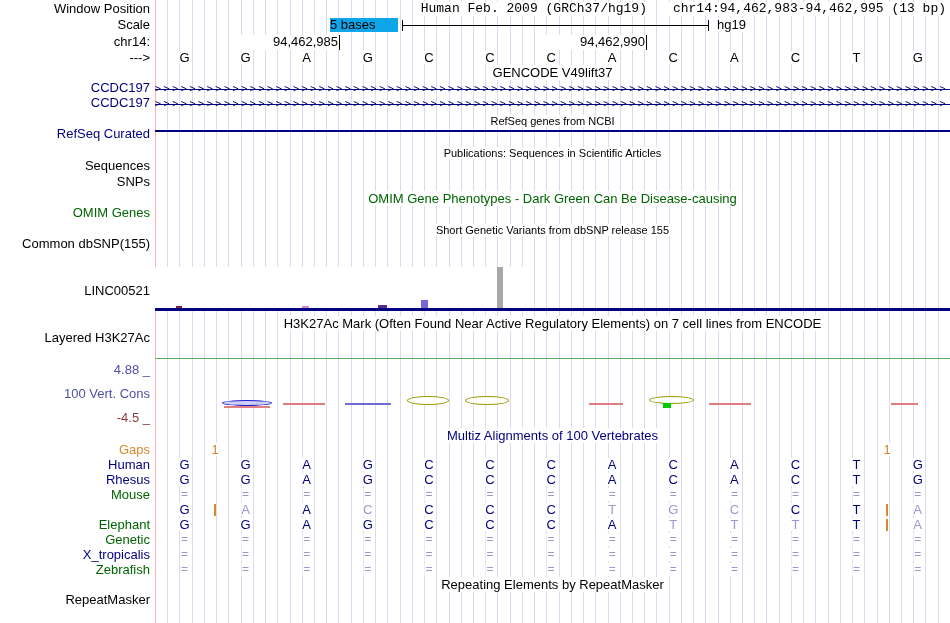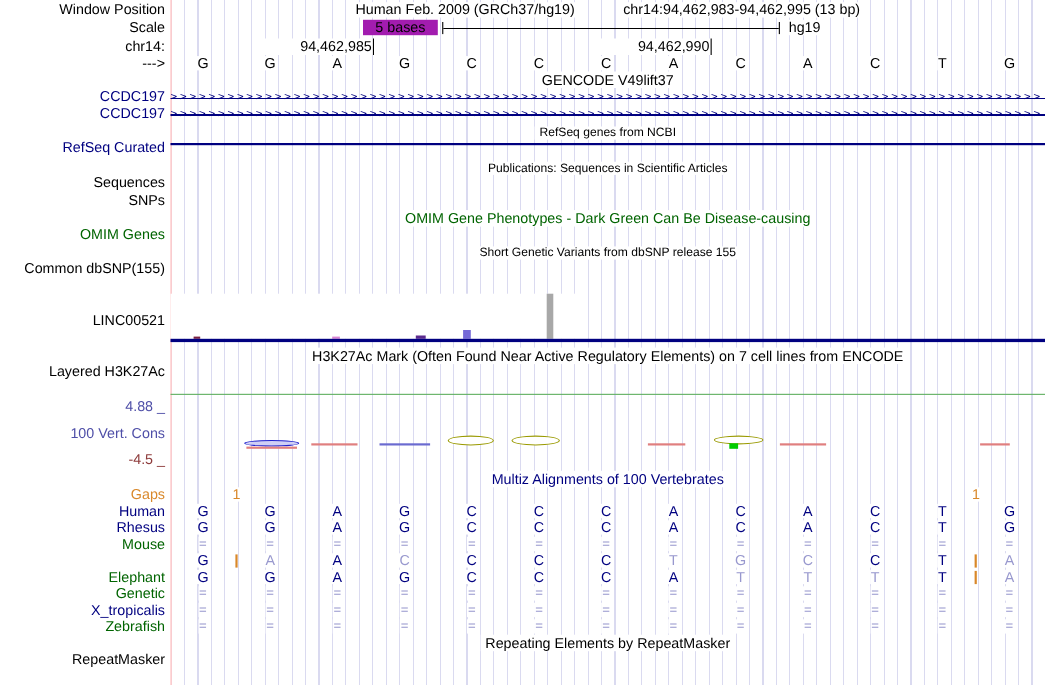--- a/index.html
+++ b/index.html
@@ -23,21 +23,21 @@
          background:linear-gradient(to bottom,transparent 5px,#000 5px,#000 6px,transparent 6px);}
   .hline{position:absolute;left:155px;width:795px;}
   .generow{position:absolute;left:155px;width:795px;height:11px;overflow:hidden;color:#000080;
            font-family:"DejaVu Sans Mono",monospace;font-size:10px;line-height:10px;letter-spacing:2.6px;
            background:linear-gradient(to bottom,transparent 5px,#000080 5px,#000080 6px,transparent 6px);}
   .base{position:absolute;transform:translateX(-50%);background:#fff;padding:0 1px;line-height:13px;}
   .acell{position:absolute;transform:translateX(-50%);background:#fff;padding:0 1px;line-height:13px;}
   .m{color:#000080;}
   .x{color:#9898ce;}
   .u{color:#9898ce;font-size:12px;}
-  .flex2{display:flex;justify-content:center;gap:36px;}
+  .flex2{display:flex;justify-content:flex-end;gap:18px;font-family:Liberation Mono, monospace;}
   .whitebox{position:absolute;background:#fff;}
   .bar{position:absolute;}
   .consline{position:absolute;height:2px;}
   .consellipse{position:absolute;border-radius:50%;background:#fff;}
   .gapnum{position:absolute;transform:translateX(-50%);color:#d9882a;background:#fff;line-height:13px;}
   .insbar{position:absolute;width:2px;background:#d9882a;}
 </style>
 </head>
 <body>
 
@@ -45,21 +45,21 @@
   <div class="grid"></div>
   <div class="leftedge"></div>
 
   <div class="lbl" style="top:2px">Window Position</div>
   <div class="ctr flex2" style="top:2px">
     <span>Human Feb. 2009 (GRCh37/hg19)</span>
     <span>chr14:94,462,983-94,462,995 (13 bp)</span>
   </div>
 
   <div class="lbl" style="top:18px">Scale</div>
-  <span class="abs" style="left:330px;top:18px;width:68px;text-align:center;background:#a21caf">5 bases</span>
+  <span class="abs" style="left:330px;top:18px;width:68px;text-align:left;background:#0ea5e9">5 bases</span>
   <div class="ruler" style="left:402px;top:20px;width:305px"></div>
   <span class="abs" style="left:717px;top:18px;background:#fff">hg19</span>
 
   <div class="lbl" style="top:35px">chr14:</div>
   <span class="abs tick" style="left:240px;top:35px;width:98px;text-align:right;background:#fff">94,462,985</span>
   <span class="abs tick" style="left:546px;top:35px;width:99px;text-align:right;background:#fff">94,462,990</span>
 
   <div class="lbl" style="top:51px">---&gt;</div>
   <div id="seq-row">
       <div class="base" style="position: absolute; left: 184.5px; top: 51px;">G</div>

